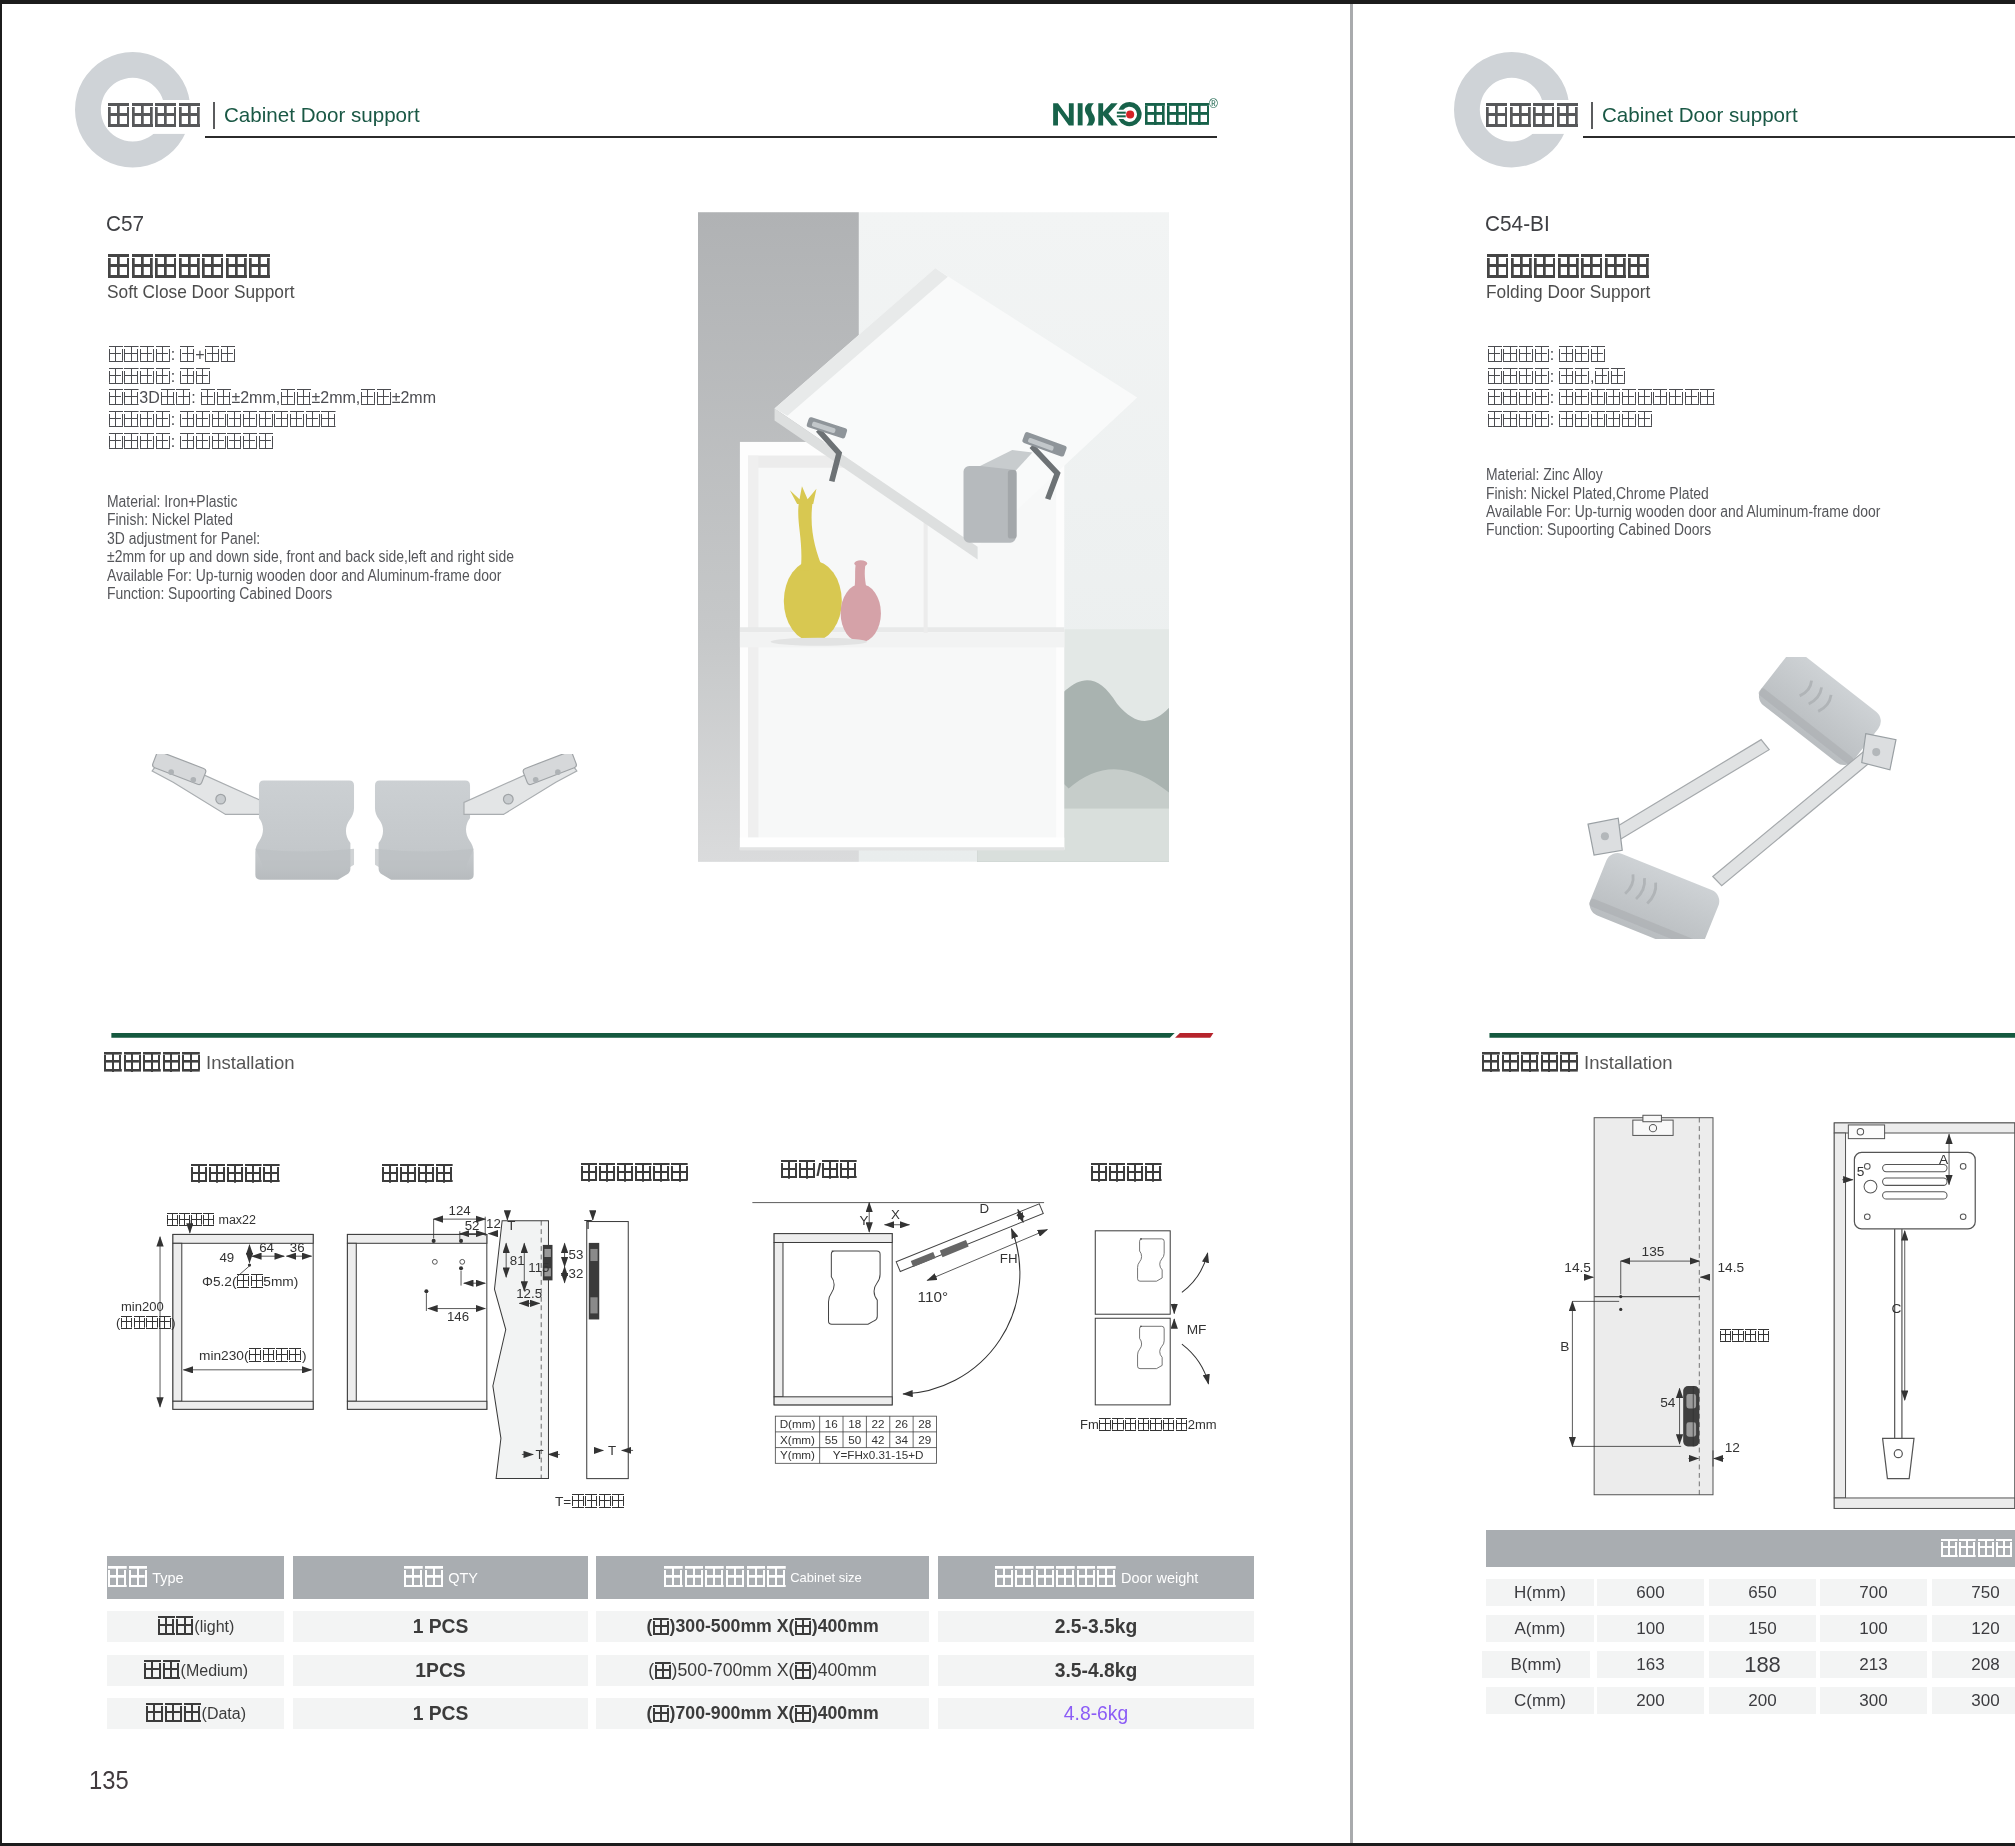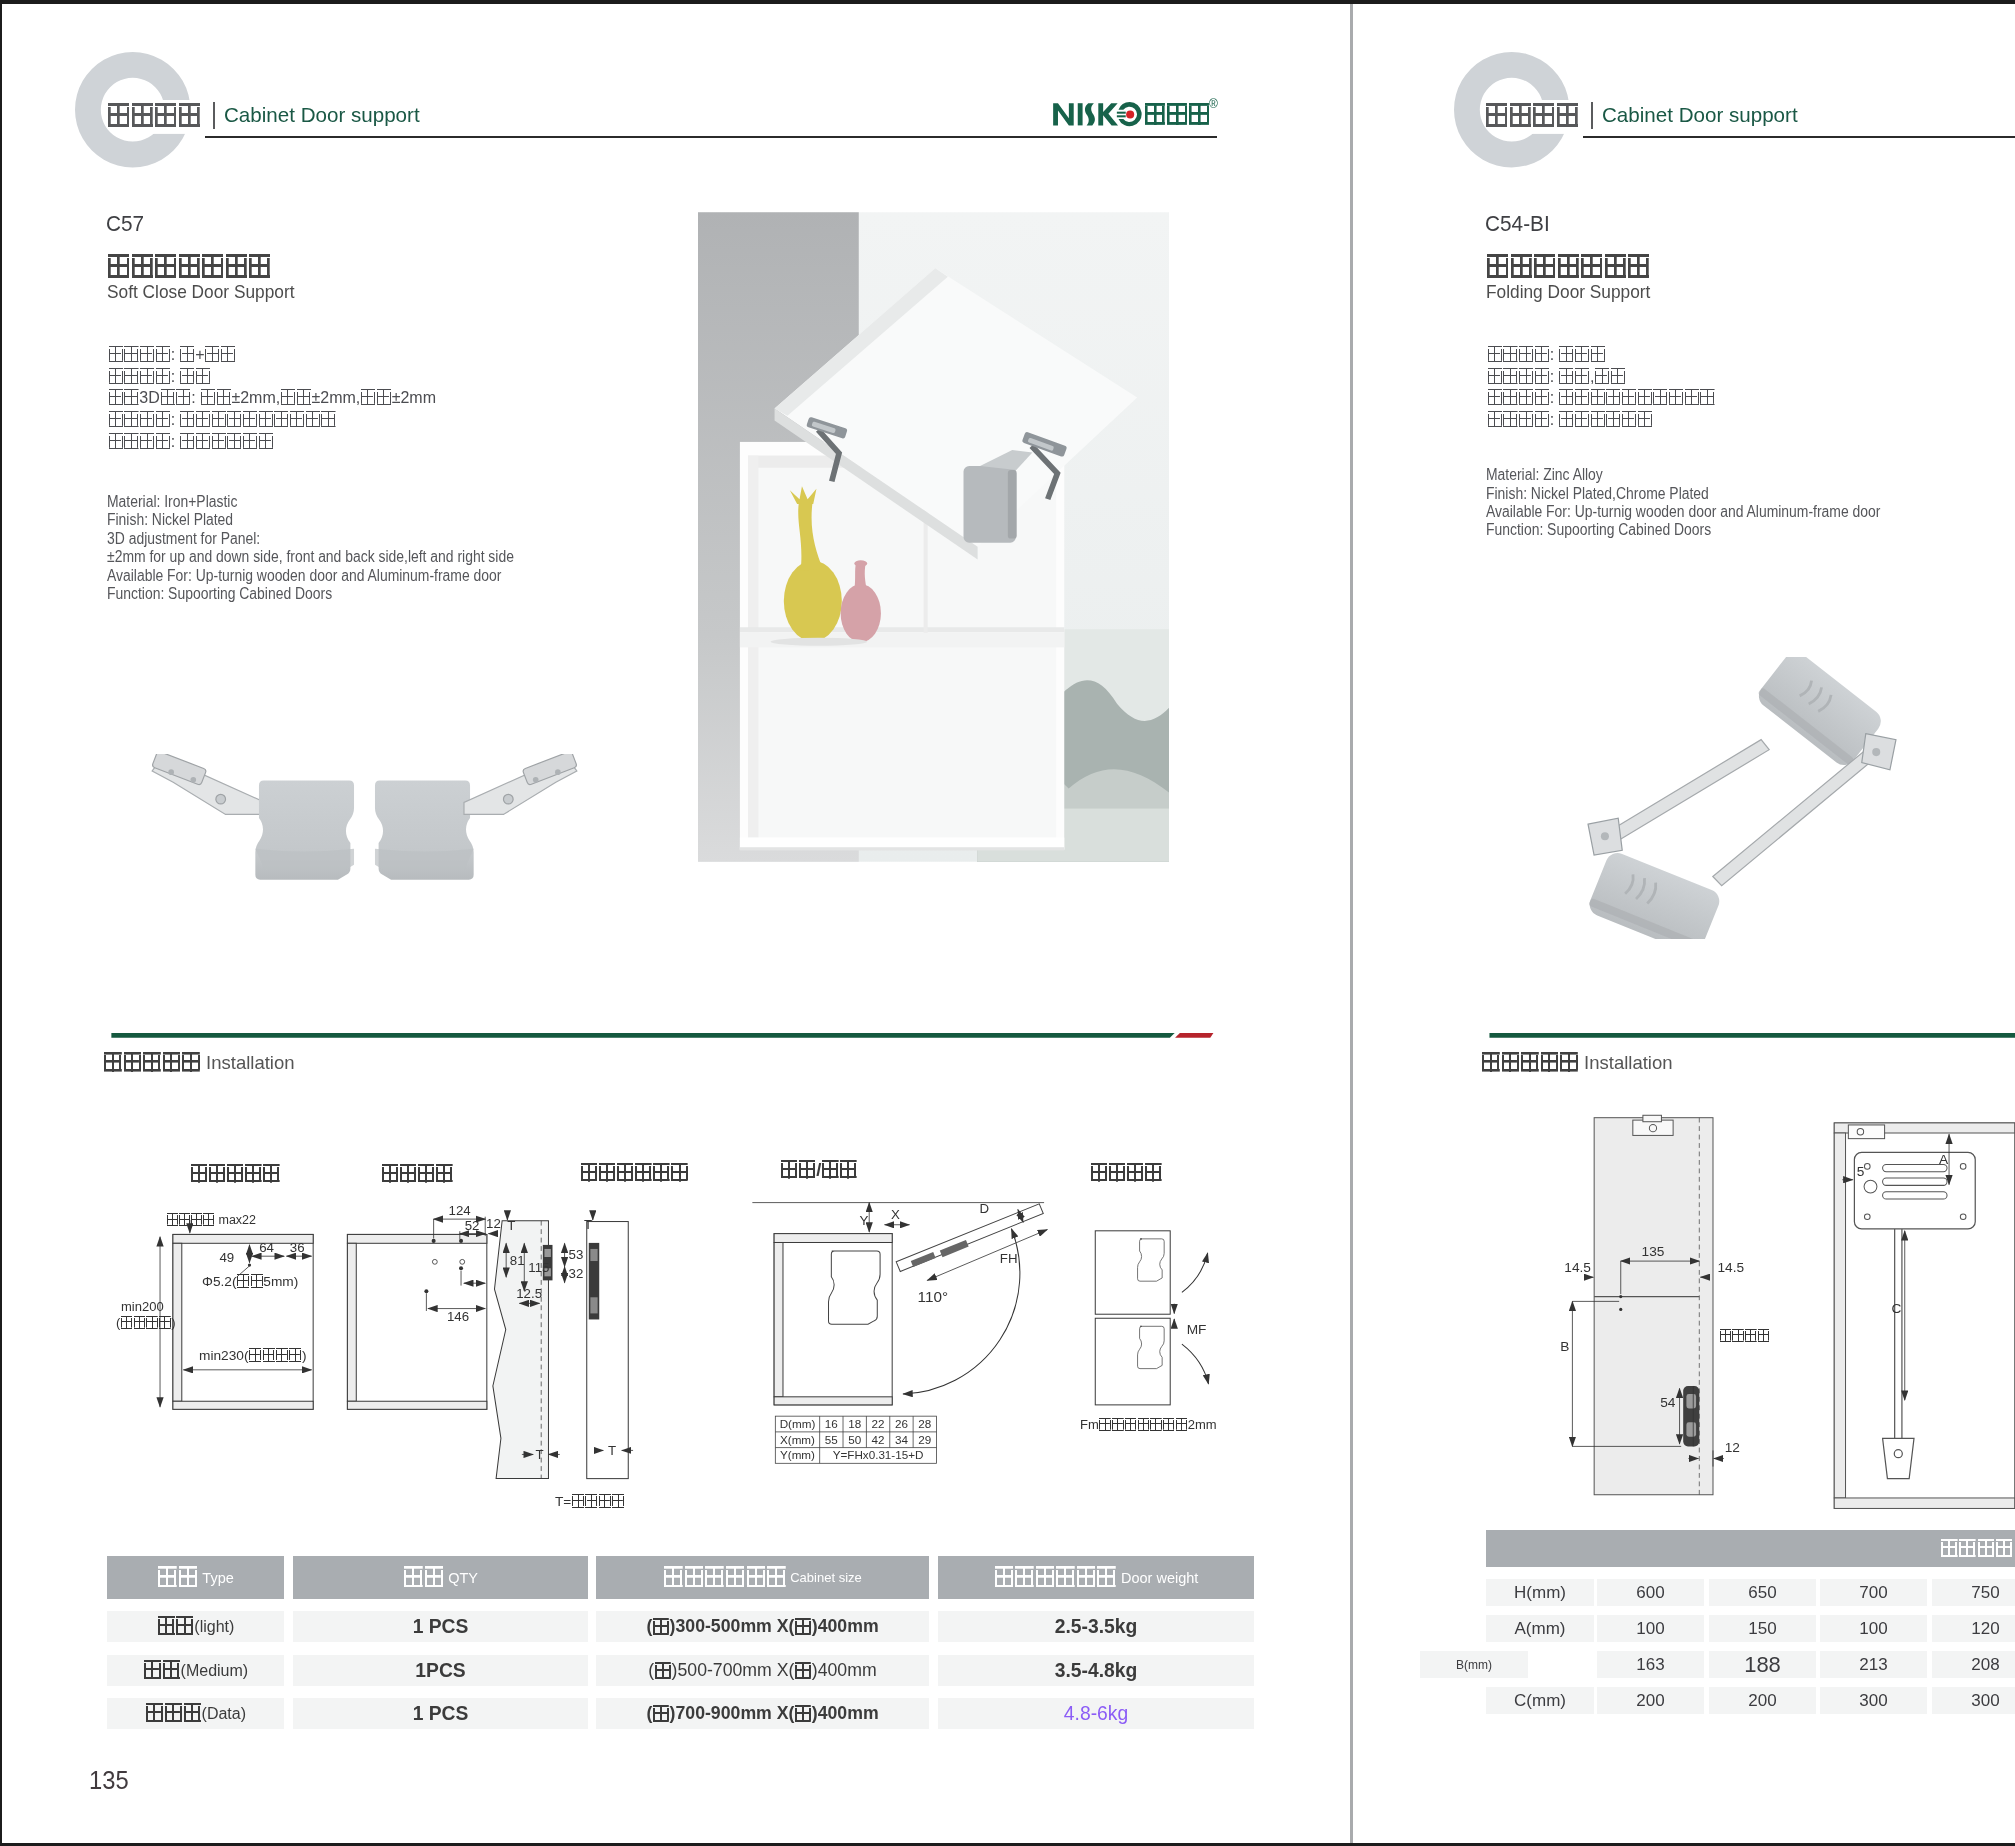--- a/index.html
+++ b/index.html
@@ -393,21 +393,21 @@
 <div class="abs" style="left:116px;top:1315px;font-size:13px;color:#333">(<i class="k"></i><i class="k"></i><i class="k"></i><i class="k"></i>)</div>
 
 <div class="abs" style="left:202px;top:1274px;font-size:13.7px;color:#333">Φ5.2(<i class="k"></i><i class="k"></i>5mm)</div>
 
 <div class="abs" style="left:199px;top:1348px;font-size:13.7px;color:#333">min230(<i class="k"></i><i class="k"></i><i class="k"></i><i class="k"></i>)</div>
 
 <div class="abs" style="left:555px;top:1494px;font-size:13.7px;color:#333">T=<i class="k"></i><i class="k"></i><i class="k"></i><i class="k"></i></div>
 
 <div class="abs" style="left:1080px;top:1417px;font-size:13px;color:#333">Fm<i class="k"></i><i class="k"></i><i class="k"></i><i class="k"></i><i class="k"></i><i class="k"></i><i class="k"></i>2mm</div>
 
-<div class="abs" style="left:107px;top:1556px;width:177px;height:43px;background:#a9adb1;display:flex;align-items:center;justify-content:center;color:#fff">
+<div class="abs" style="left:107px;top:1556px;width:177px;height:43px;background:#a9adb1;display:flex;align-items:center;justify-content:flex-start;color:#fff">
     <span style="font-size:21px;font-weight:bold"><i class="kb"></i><i class="kb"></i></span>
     <span style="font-size:14.5px">&nbsp;Type</span>
   </div>
 <div class="abs" style="left:293px;top:1556px;width:295px;height:43px;background:#a9adb1;display:flex;align-items:center;justify-content:center;color:#fff">
     <span style="font-size:21px;font-weight:bold"><i class="kb"></i><i class="kb"></i></span>
     <span style="font-size:14.5px">&nbsp;QTY</span>
   </div>
 <div class="abs" style="left:596px;top:1556px;width:333px;height:43px;background:#a9adb1;display:flex;align-items:center;justify-content:center;color:#fff">
     <span style="font-size:21px;font-weight:bold"><i class="kb"></i><i class="kb"></i><i class="kb"></i><i class="kb"></i><i class="kb"></i><i class="kb"></i></span>
     <span style="font-size:13px">&nbsp;Cabinet size</span>
@@ -664,21 +664,21 @@
 
 <div class="abs" style="left:1486px;top:1530px;width:1110px;height:37px;background:#a9adb1;display:flex;align-items:center;justify-content:center;color:#fff">
     <span style="font-size:18.5px;font-weight:bold"><i class="kb"></i><i class="kb"></i><i class="kb"></i><i class="kb"></i></span>
     <span style="font-size:17.7px">&nbsp;Reference Data</span>
   </div>
 
 <div class="abs" style="left:1486px;top:1579px;width:108px;height:27px;background:#f3f4f4;display:flex;align-items:center;justify-content:center;font-size:17px;color:#3c3c40">H(mm)</div>
 
 <div class="abs" style="left:1486px;top:1615px;width:108px;height:27px;background:#f3f4f4;display:flex;align-items:center;justify-content:center;font-size:17px;color:#3c3c40">A(mm)</div>
 
-<div class="abs" style="left:1420px;top:1651px;width:108px;height:27px;background:#f3f4f4;display:flex;align-items:center;justify-content:center;font-size:12px;color:#3c3c40">B(mm)</div>
+<div class="abs" style="left:1482px;top:1651px;width:108px;height:27px;background:#f3f4f4;display:flex;align-items:center;justify-content:center;font-size:17px;color:#3c3c40">B(mm)</div>
 
 <div class="abs" style="left:1486px;top:1687px;width:108px;height:27px;background:#f3f4f4;display:flex;align-items:center;justify-content:center;font-size:17px;color:#3c3c40">C(mm)</div>
 
 <div class="abs" style="left:1597px;top:1579px;width:107px;height:27px;background:#f3f4f4;display:flex;align-items:center;justify-content:center;font-size:17px;color:#3c3c40">600</div>
 <div class="abs" style="left:1709px;top:1579px;width:107px;height:27px;background:#f3f4f4;display:flex;align-items:center;justify-content:center;font-size:17px;color:#3c3c40">650</div>
 <div class="abs" style="left:1820px;top:1579px;width:107px;height:27px;background:#f3f4f4;display:flex;align-items:center;justify-content:center;font-size:17px;color:#3c3c40">700</div>
 <div class="abs" style="left:1932px;top:1579px;width:107px;height:27px;background:#f3f4f4;display:flex;align-items:center;justify-content:center;font-size:17px;color:#3c3c40">750</div>
 
 <div class="abs" style="left:1597px;top:1615px;width:107px;height:27px;background:#f3f4f4;display:flex;align-items:center;justify-content:center;font-size:17px;color:#3c3c40">100</div>
 <div class="abs" style="left:1709px;top:1615px;width:107px;height:27px;background:#f3f4f4;display:flex;align-items:center;justify-content:center;font-size:17px;color:#3c3c40">150</div>

